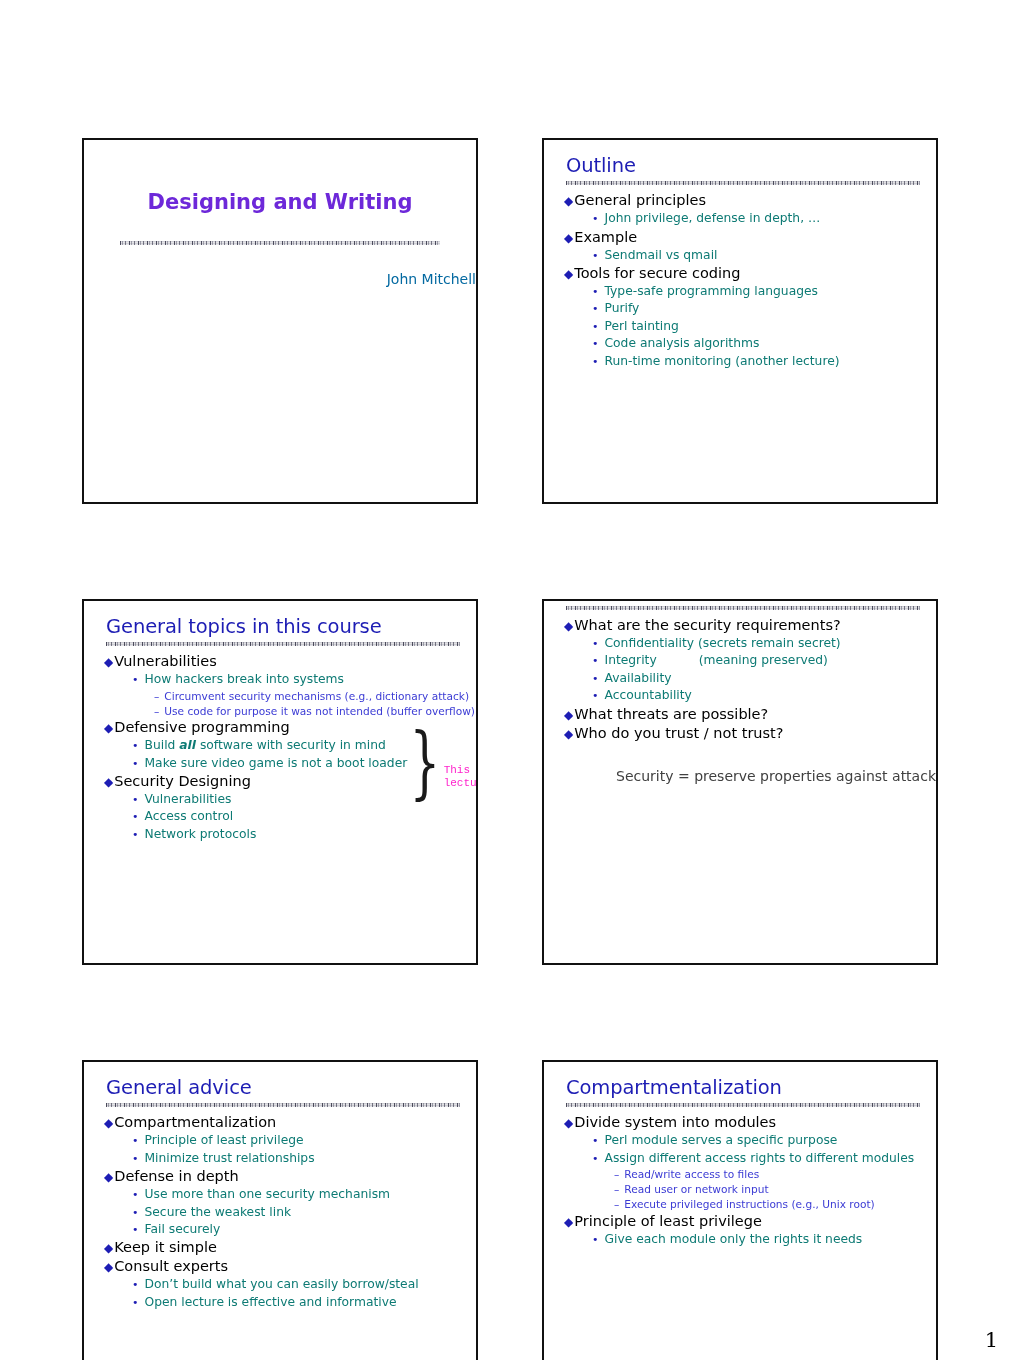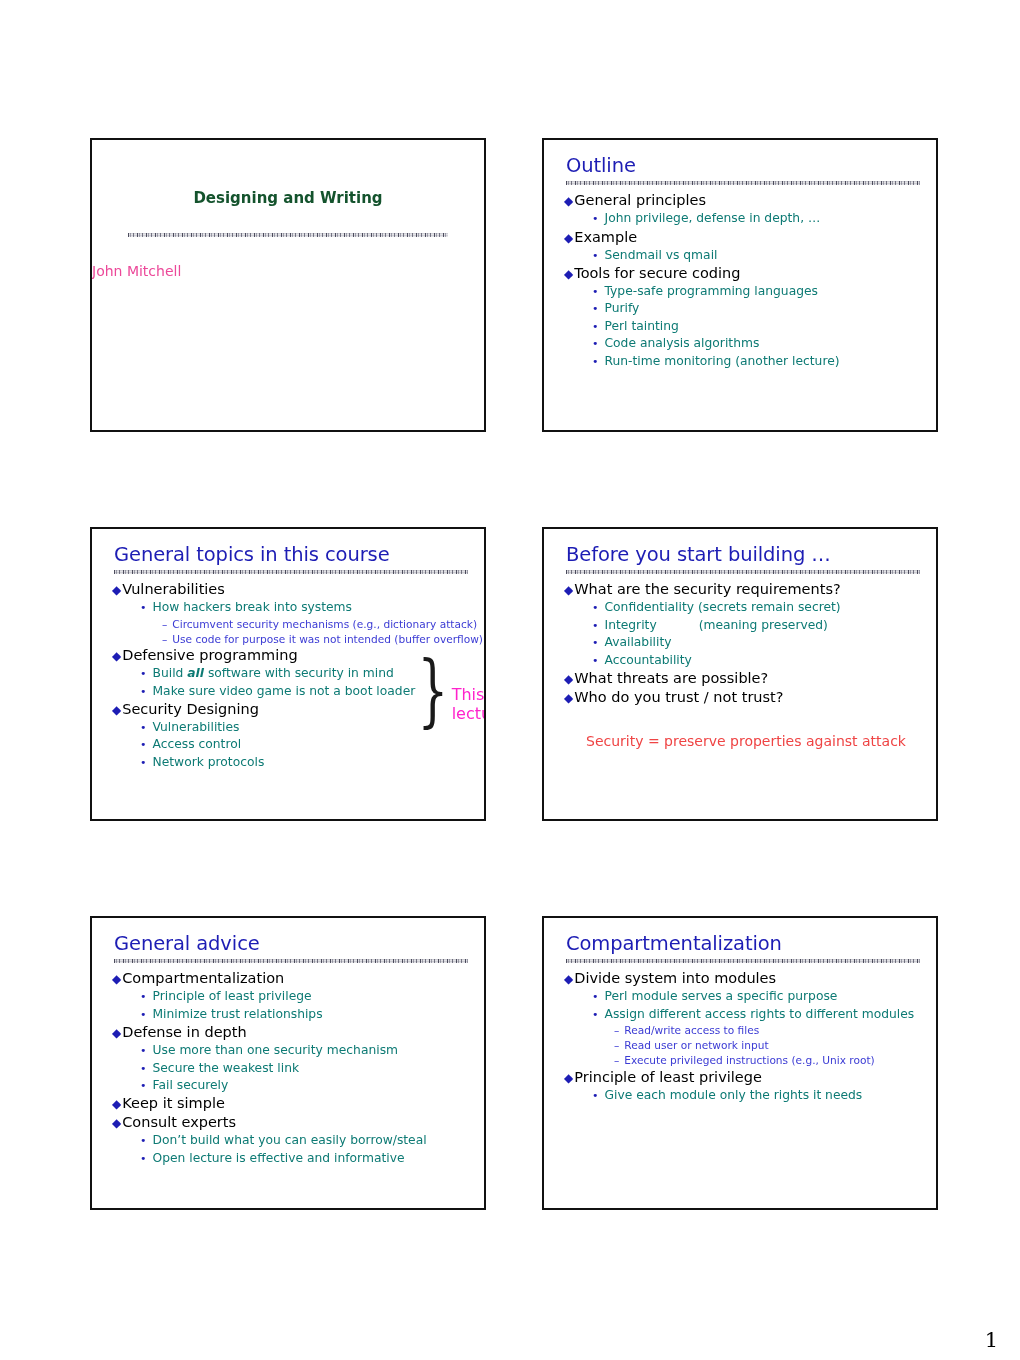--- a/index.html
+++ b/index.html
@@ -29,27 +29,26 @@
     top: 138px;
     width: 856px;
   }
   .slide-row {
     display: flex;
     justify-content: space-between;
     margin-bottom: 95px;
   }
   .slide {
     width: 396px;
-    height: 294px;
+    height: 366px;
     box-sizing: border-box;
     border: 2px solid #111111;
     background: #ffffff;
     position: relative;
     overflow: hidden;
-    margin-left: 8px;
   }
   .slide-inner {
     position: absolute;
     left: 0; top: 0; right: 0; bottom: 0;
     padding: 0;
   }
 
   
   .slide-title {
     color: #1d1db4;
@@ -124,23 +123,23 @@
     color: #3b3bd4;
     font-size: 10.6px;
     margin-right: 5px;
     line-height: 1;
   }
   .it { font-style: italic; font-weight: bold; }
   .gap-tab { display: inline-block; width: 42px; }
 
   
   .title-slide-heading {
-    color: #14532d;
+    color: #6d28d9;
     font-weight: bold;
-    font-size: 15px;
+    font-size: 21px;
     line-height: 1.35;
     text-align: center;
     margin-top: 48px;
   }
   .title-slide-rule {
     height: 4px;
     margin: 25px 36px 0 36px;
     background-color: #cfcfd6;
     background-image:
       repeating-linear-gradient(90deg,
@@ -148,33 +147,34 @@
         rgba(255,255,255,0) 1px, rgba(255,255,255,0) 2px,
         rgba(90,90,110,0.5) 2px, rgba(90,90,110,0.5) 3px,
         rgba(255,255,255,0) 3px, rgba(255,255,255,0) 5px,
         rgba(60,60,80,0.65) 5px, rgba(60,60,80,0.65) 6px,
         rgba(255,255,255,0) 6px, rgba(255,255,255,0) 9px),
       repeating-linear-gradient(0deg,
         rgba(255,255,255,0.45) 0px, rgba(255,255,255,0.45) 1px,
         rgba(0,0,0,0) 1px, rgba(0,0,0,0) 2px);
   }
   .title-slide-author {
-    text-align: left;
-    color: #ec4899;
+    text-align: right;
+    color: #0369a1;
     font-size: 14px;
     margin-top: 26px;
   }
 
   
   .free-text {
-    color: #ef4444;
+    color: #404040;
     font-size: 14px;
     margin-left: 42px;
     margin-top: 26px;
     white-space: nowrap;
+    text-align: right;
   }
 
   
   .brace-wrap {
     position: absolute;
     left: 316px;
     top: 131px;
     display: flex;
     align-items: center;
   }
@@ -184,24 +184,25 @@
     color: #1a1a1a;
     font-family: "DejaVu Serif", serif;
     font-weight: 300;
     transform: scaleX(0.62);
     transform-origin: center;
     display: block;
     height: 90px;
   }
   .brace-label {
     color: #ff22cc;
-    font-size: 16px;
+    font-size: 11px;
     line-height: 1.16;
     margin-left: -6px;
     white-space: nowrap;
+    font-family: Liberation Mono, monospace;
   }
 
   
   .page-number {
     position: absolute;
     right: 22px;
     bottom: 8px;
     font-size: 21px;
     color: #000000;
     font-family: "DejaVu Serif", serif;
@@ -332,21 +333,20 @@
             <span class="brace-label">
               <span>This</span><br>
               <span>lecture</span>
             </span>
           </div>
         </div>
       </div>
 
       <div class="slide">
         <div class="slide-inner">
-          <div class="slide-title">Before you start building …</div>
           <div class="title-rule"></div>
           <div class="body">
             <div class="li lvl1">
                 <span class="mk">◆</span>
                 <span>What are the security requirements?</span>
               </div>
             <div class="li lvl2">
                 <span class="mk">•</span>
                 <span>Confidentiality (secrets remain secret)</span>
               </div>

